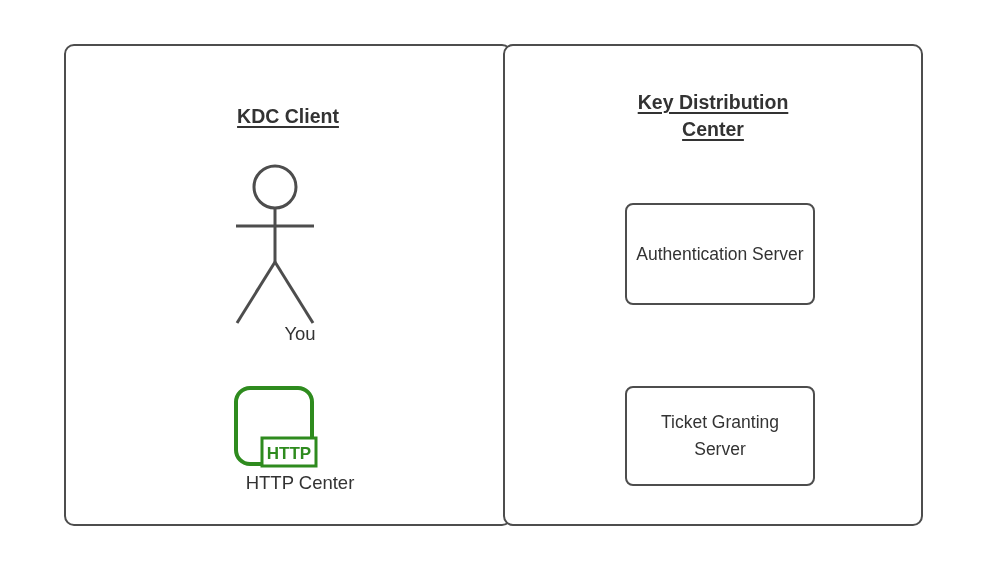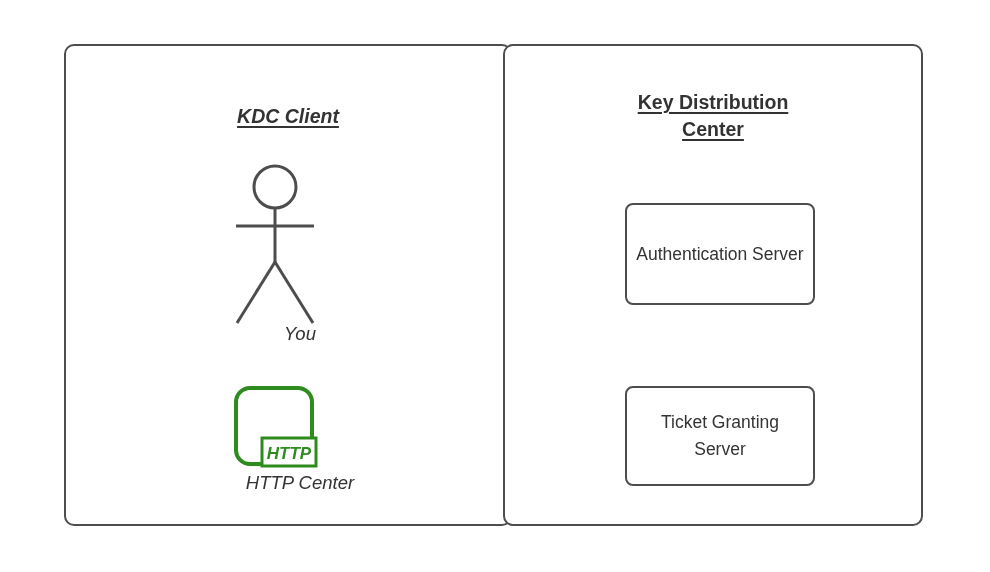--- a/index.html
+++ b/index.html
@@ -14,21 +14,21 @@
   }
   .panel {
     position: absolute;
     top: 44px;
     height: 482px;
     border: 2px solid #4d4d4d;
     border-radius: 10px;
     background: #ffffff;
     box-sizing: border-box;
   }
-  .panel-left  { left: 64px;  width: 448px; font-style: italic; }
+  .panel-left  { left: 64px;  width: 448px; }
   .panel-right { left: 503px; width: 420px; }
 
   .panel-title {
     position: absolute;
     left: 0; right: 0;
     margin: 0 auto;
     text-align: center;
     font-size: 19.5px;
     font-weight: bold;
     color: #333333;

